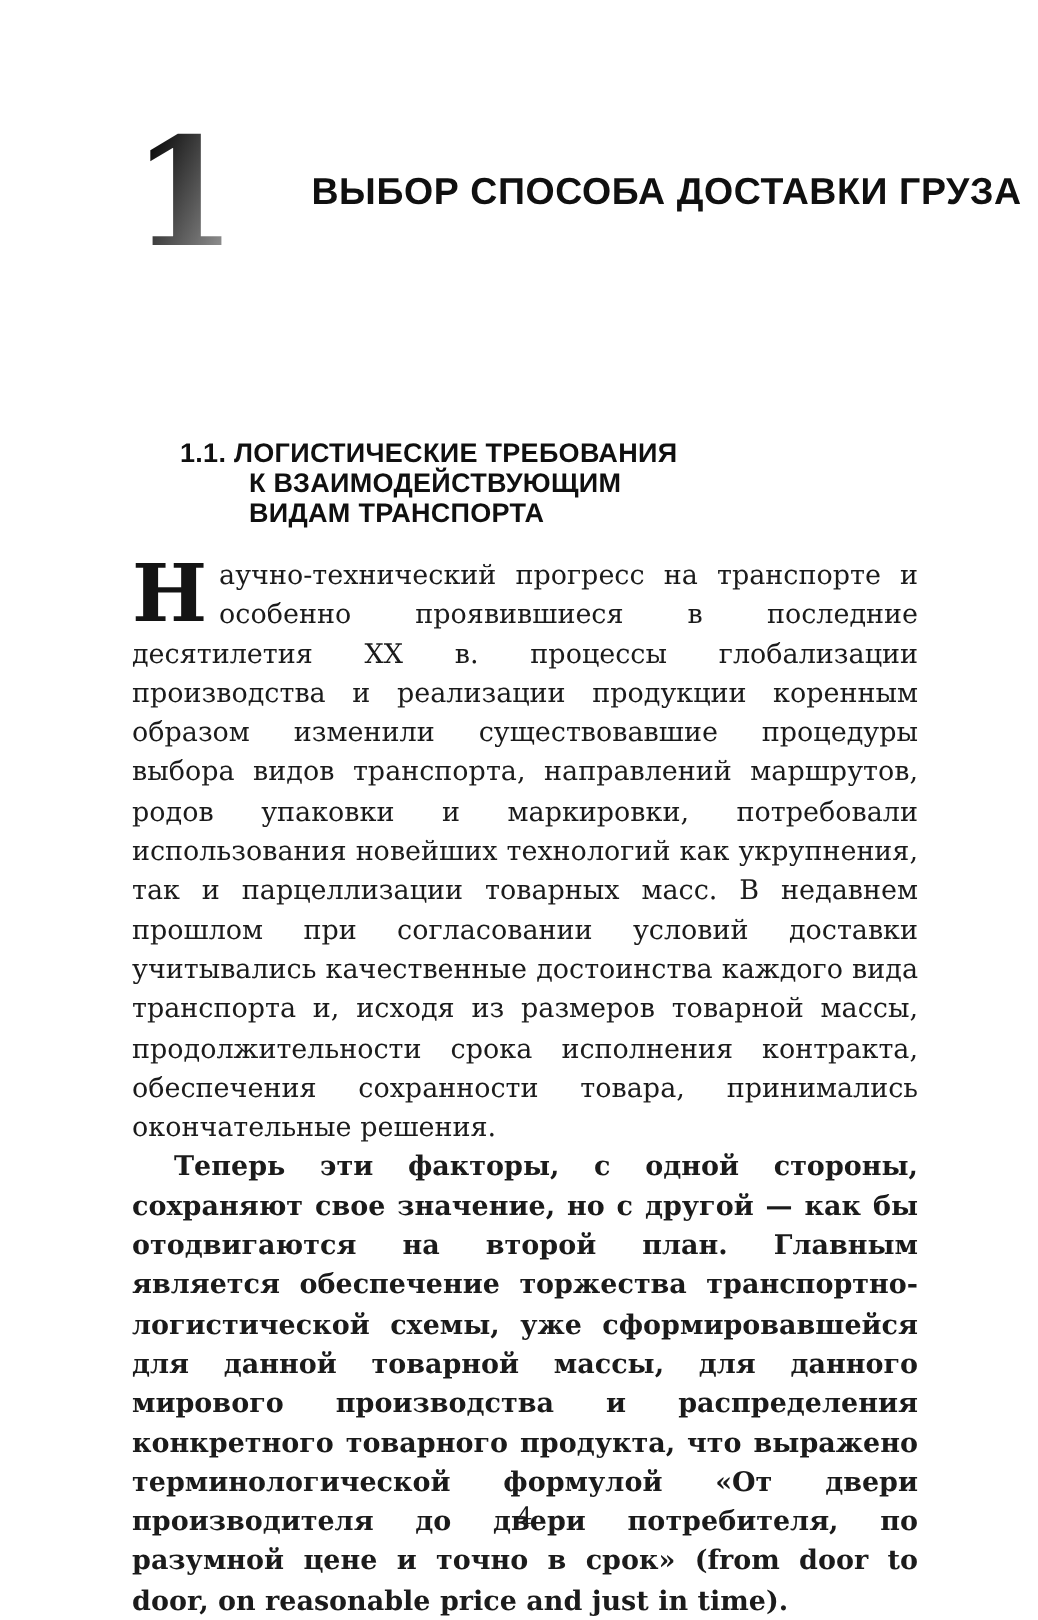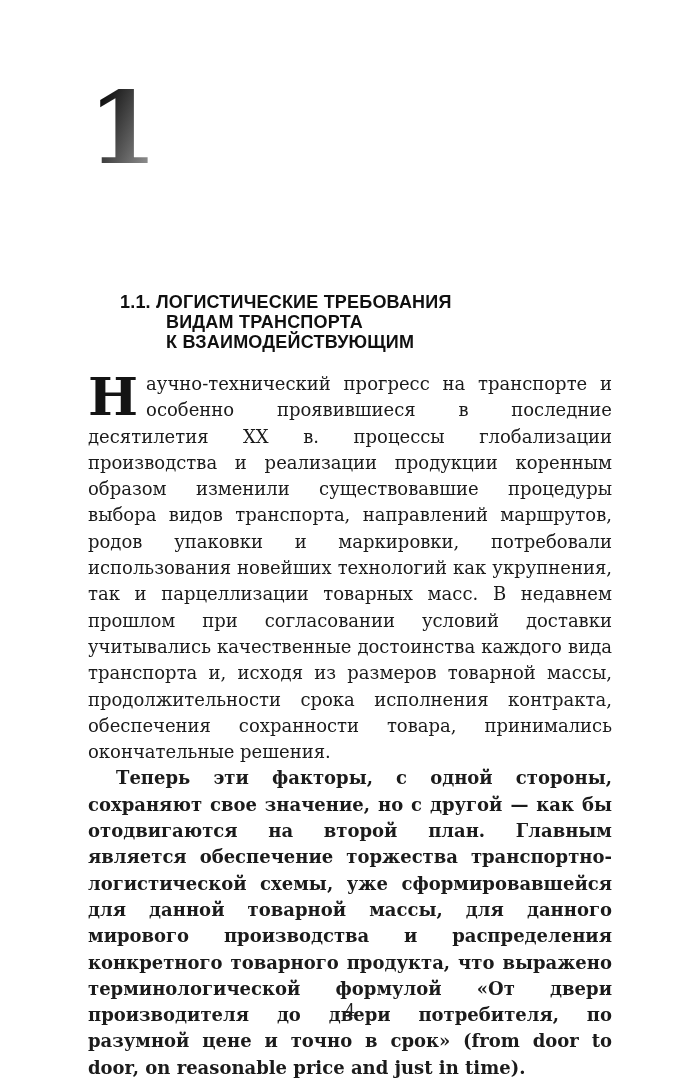--- a/index.html
+++ b/index.html
@@ -104,26 +104,27 @@
     color: #1b1b1b;
   }
 </style>
 </head>
 <body>
 
 <div class="page">
 
   <header class="chapter-header">
     <div class="chapter-number">1</div>
+    <h1 class="chapter-title">ВЫБОР СПОСОБА ДОСТАВКИ ГРУЗА</h1>
   </header>
 
   <h2 class="section-heading">
     <div class="head-line">1.1. ЛОГИСТИЧЕСКИЕ ТРЕБОВАНИЯ</div>
+    <div class="head-line cont-line">К ВЗАИМОДЕЙСТВУЮЩИМ</div>
     <div class="head-line cont-line">ВИДАМ ТРАНСПОРТА</div>
-    <div class="head-line cont-line">К ВЗАИМОДЕЙСТВУЮЩИМ</div>
   </h2>
 
   <div class="body-text">
     <p>
       <span class="dropcap">Н</span><span>аучно-технический прогресс на транспорте и особенно проявившиеся в последние десятилетия XX в. процессы глобализации производства и реализации продукции коренным образом изменили существовавшие процедуры выбора видов транспорта, направлений маршрутов, родов упаковки и маркировки, потребовали использования новейших технологий как укрупнения, так и парцеллизации товарных масс. В недавнем прошлом при согласовании условий доставки учитывались качественные достоинства каждого вида транспорта и, исходя из размеров товарной массы, продолжительности срока исполнения контракта, обеспечения сохранности товара, принимались окончательные решения.</span>
     </p>
     <p class="indented">Теперь эти факторы, с одной стороны, сохраняют свое значение, но с другой — как бы отодвигаются на второй план. Главным является обеспечение торжества транспортно-логистической схемы, уже сформировавшейся для данной товарной массы, для данного мирового производства и распределения конкретного товарного продукта, что выражено терминологической формулой «От двери производителя до двери потребителя, по разумной цене и точно в срок» (from door to door, on reasonable price and just in time).</p>
     <p class="indented">Более развернуто эти требования отражаются в контрактах, когда товары доставляются с участием нескольких видов транспорта, а также когда перевалочные операции осуществляются не только в морских и речных портах, но и на</p>
   </div>
 

